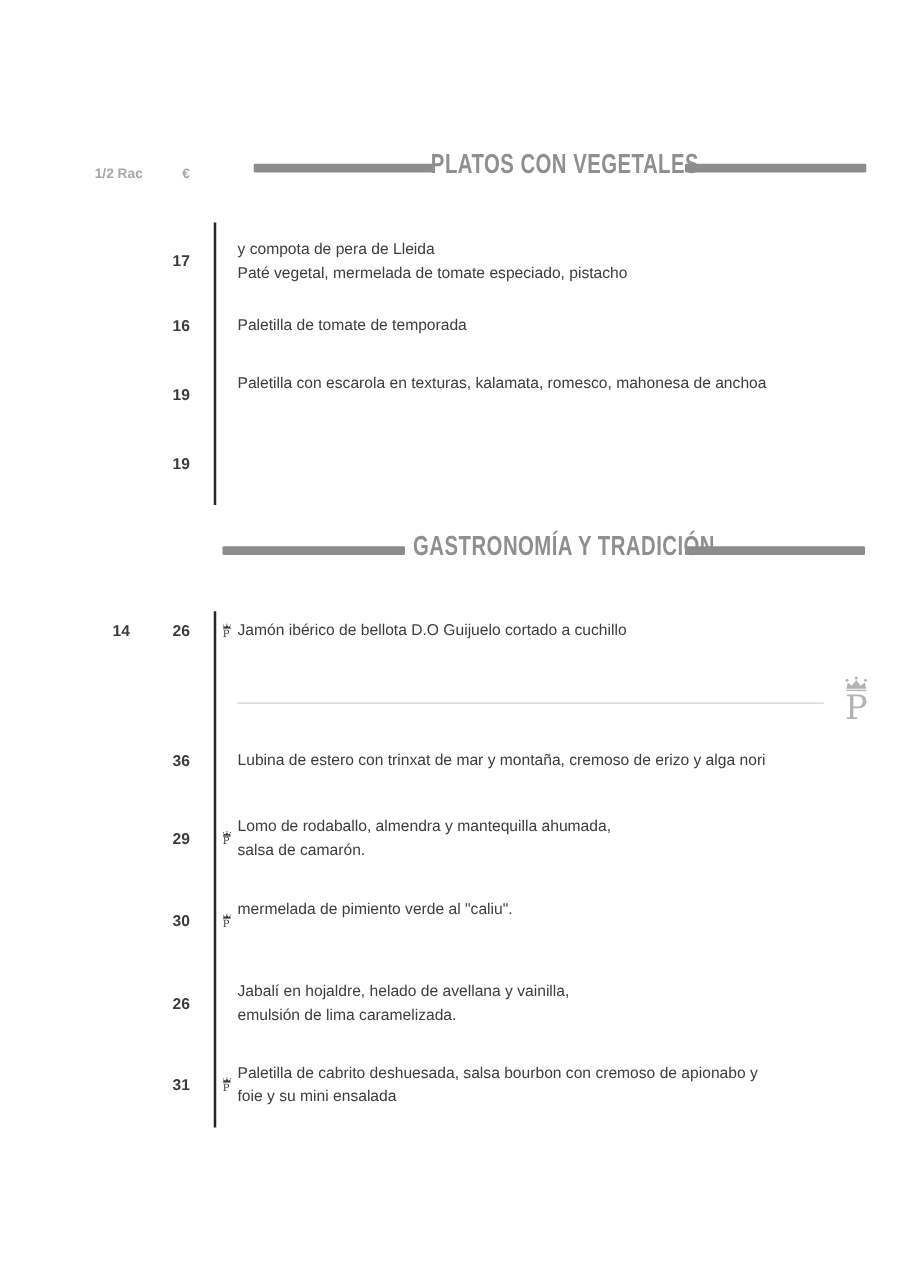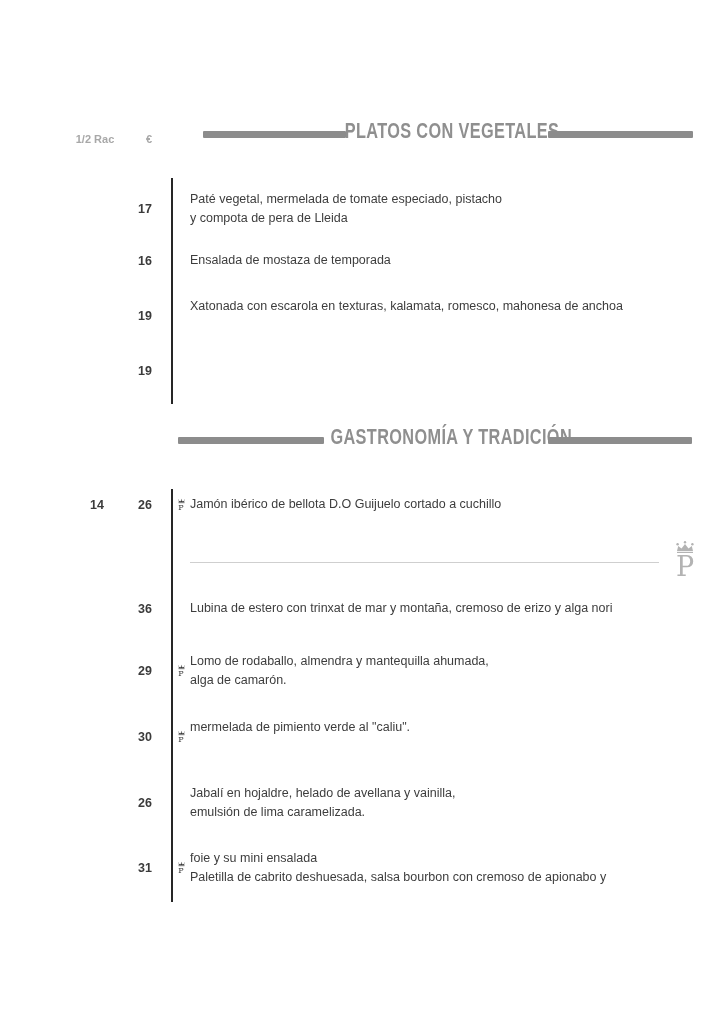--- a/index.html
+++ b/index.html
@@ -76,36 +76,36 @@
 
   <div class="hbar s1-bar-l"></div>
   <div class="sec-title s1-title"><span>PLATOS CON VEGETALES</span></div>
   <div class="hbar s1-bar-r"></div>
 
   <div class="vrule v1"></div>
 
   <div class="row h2" style="top:190px">
     <span class="price">17</span>
     <div class="dish">
+      <div>y compota de pera de Lleida</div>
       <div>Paté vegetal, mermelada de tomate especiado, pistacho</div>
-      <div>y compota de pera de Lleida</div>
     </div>
   </div>
 
   <div class="row h1" style="top:251px">
     <span class="price">16</span>
     <div class="dish">
-      <div>Ensalada de mostaza de temporada</div>
+      <div>Paletilla de tomate de temporada</div>
     </div>
   </div>
 
   <div class="row h2" style="top:297px">
     <span class="price">19</span>
     <div class="dish">
-      <div>Xatonada con escarola en texturas, kalamata, romesco, mahonesa de anchoa</div>
+      <div>Paletilla con escarola en texturas, kalamata, romesco, mahonesa de anchoa</div>
     </div>
   </div>
 
   <div class="row h1" style="top:361px">
     <span class="price">19</span>
   </div>
 
   <div class="hbar s2-bar-l"></div>
   <div class="sec-title s2-title"><span>GASTRONOMÍA Y TRADICIÓN</span></div>
   <div class="hbar s2-bar-r"></div>
@@ -157,21 +157,21 @@
           <path d="M4 10 L5.2 5 L8.5 7.5 L12 3 L15.5 7.5 L18.8 5 L20 10 Z"></path>
           <circle cx="4.6" cy="3.2" r="1.2"></circle>
           <circle cx="12" cy="1.3" r="1.2"></circle>
           <circle cx="19.4" cy="3.2" r="1.2"></circle>
           <rect x="4" y="10.8" width="16" height="1.2"></rect>
         </svg>
       <span class="pletter">P</span>
     </span>
     <div class="dish">
       <div>Lomo de rodaballo, almendra y mantequilla ahumada,</div>
-      <div>alga de camarón.</div>
+      <div>salsa de camarón.</div>
     </div>
   </div>
 
   <div class="row h2" style="top:718px">
     <span class="price">30</span>
     <span class="crown-p">
       <svg viewBox="0 0 24 12">
           <path d="M4 10 L5.2 5 L8.5 7.5 L12 3 L15.5 7.5 L18.8 5 L20 10 Z"></path>
           <circle cx="4.6" cy="3.2" r="1.2"></circle>
           <circle cx="12" cy="1.3" r="1.2"></circle>
@@ -199,18 +199,18 @@
       <svg viewBox="0 0 24 12">
           <path d="M4 10 L5.2 5 L8.5 7.5 L12 3 L15.5 7.5 L18.8 5 L20 10 Z"></path>
           <circle cx="4.6" cy="3.2" r="1.2"></circle>
           <circle cx="12" cy="1.3" r="1.2"></circle>
           <circle cx="19.4" cy="3.2" r="1.2"></circle>
           <rect x="4" y="10.8" width="16" height="1.2"></rect>
         </svg>
       <span class="pletter">P</span>
     </span>
     <div class="dish">
+      <div>Paletilla de cabrito deshuesada, salsa bourbon con cremoso de apionabo y</div>
       <div>foie y su mini ensalada</div>
-      <div>Paletilla de cabrito deshuesada, salsa bourbon con cremoso de apionabo y</div>
     </div>
   </div>
 
 </div>
 
 </body></html>

